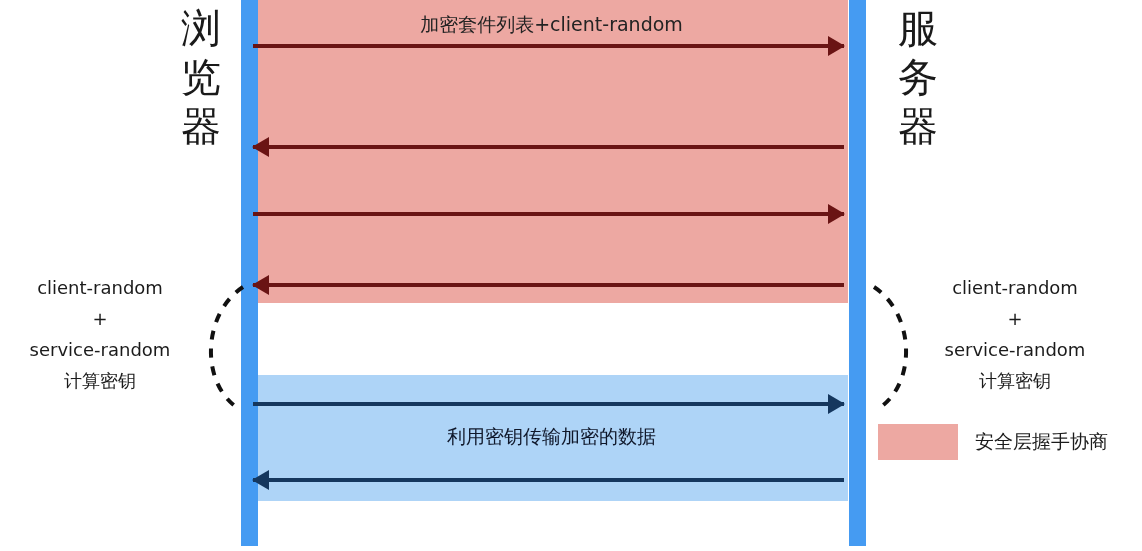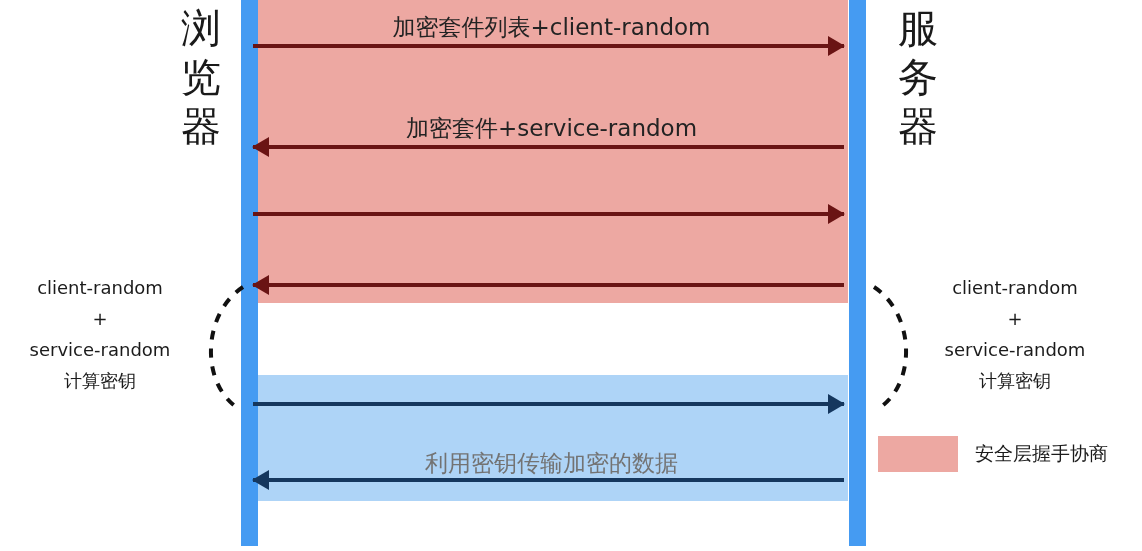--- a/index.html
+++ b/index.html
@@ -95,21 +95,21 @@
   }
   .msg.handshake { color: #6a1414; }
   .msg.handshake .line { background: #6a1414; }
   .msg.transfer { color: #15375e; }
   .msg.transfer .line { background: #15375e; }
 
   
   .msg-caption {
     position: absolute;
     text-align: center;
-    font-size: 23px;
+    font-size: 19px;
     color: #232323;
     white-space: nowrap;
     font-family: "DejaVu Sans", "Liberation Sans", sans-serif;
   }
 
   
   .annotation {
     position: absolute;
     width: 200px;
     text-align: center;
@@ -124,21 +124,21 @@
 
   
   .arc {
     position: absolute;
   }
 
   
   .legend {
     position: absolute;
     left: 878px;
-    top: 432px;
+    top: 420px;
   }
   .legend-row {
     display: flex;
     align-items: center;
     height: 44px;
     margin-bottom: 14px;
   }
   .legend-swatch {
     width: 80px;
     height: 36px;
@@ -175,41 +175,40 @@
     <span>务</span>
     <span>器</span>
   </div>
 
   <div class="msg-caption" style="left:251px; top:12px; width:601px;">加密套件列表+client-random</div>
   <div class="msg handshake right" style="left:253px; top:44px; width:591px;">
     <div class="line"></div>
     <div class="head"></div>
   </div>
 
-  <div class="msg-caption" style="left:251px; top:113px; width:601px;">加密套件+service-random</div>
   <div class="msg handshake left" style="left:253px; top:145px; width:591px;">
     <div class="line"></div>
     <div class="head"></div>
   </div>
 
   <div class="msg handshake right" style="left:253px; top:212px; width:591px;">
     <div class="line"></div>
     <div class="head"></div>
   </div>
 
   <div class="msg handshake left" style="left:253px; top:283px; width:591px;">
     <div class="line"></div>
     <div class="head"></div>
   </div>
 
   <div class="msg handshake transfer right" style="left:253px; top:402px; width:591px;">
     <div class="line"></div>
     <div class="head"></div>
   </div>
-  <div class="msg-caption" style="left:251px; top:448px; width:601px; color:#737373;">利用密钥传输加密的数据</div>
+  <div class="msg-caption" style="left:251px; top:424px; width:601px; color:#0f172a;">利用密钥传输加密的数据</div>
 
   <div class="msg transfer left" style="left:253px; top:478px; width:591px;">
     <div class="line"></div>
     <div class="head"></div>
   </div>
 
   <svg class="arc" width="60" height="130" style="left:191px; top:283px;" viewBox="0 0 60 130">
     <path d="M 52 4 C 12 30, 8 100, 48 126" fill="none" stroke="#111111" stroke-width="4" stroke-dasharray="9 9" stroke-linecap="butt"></path>
   </svg>
 

